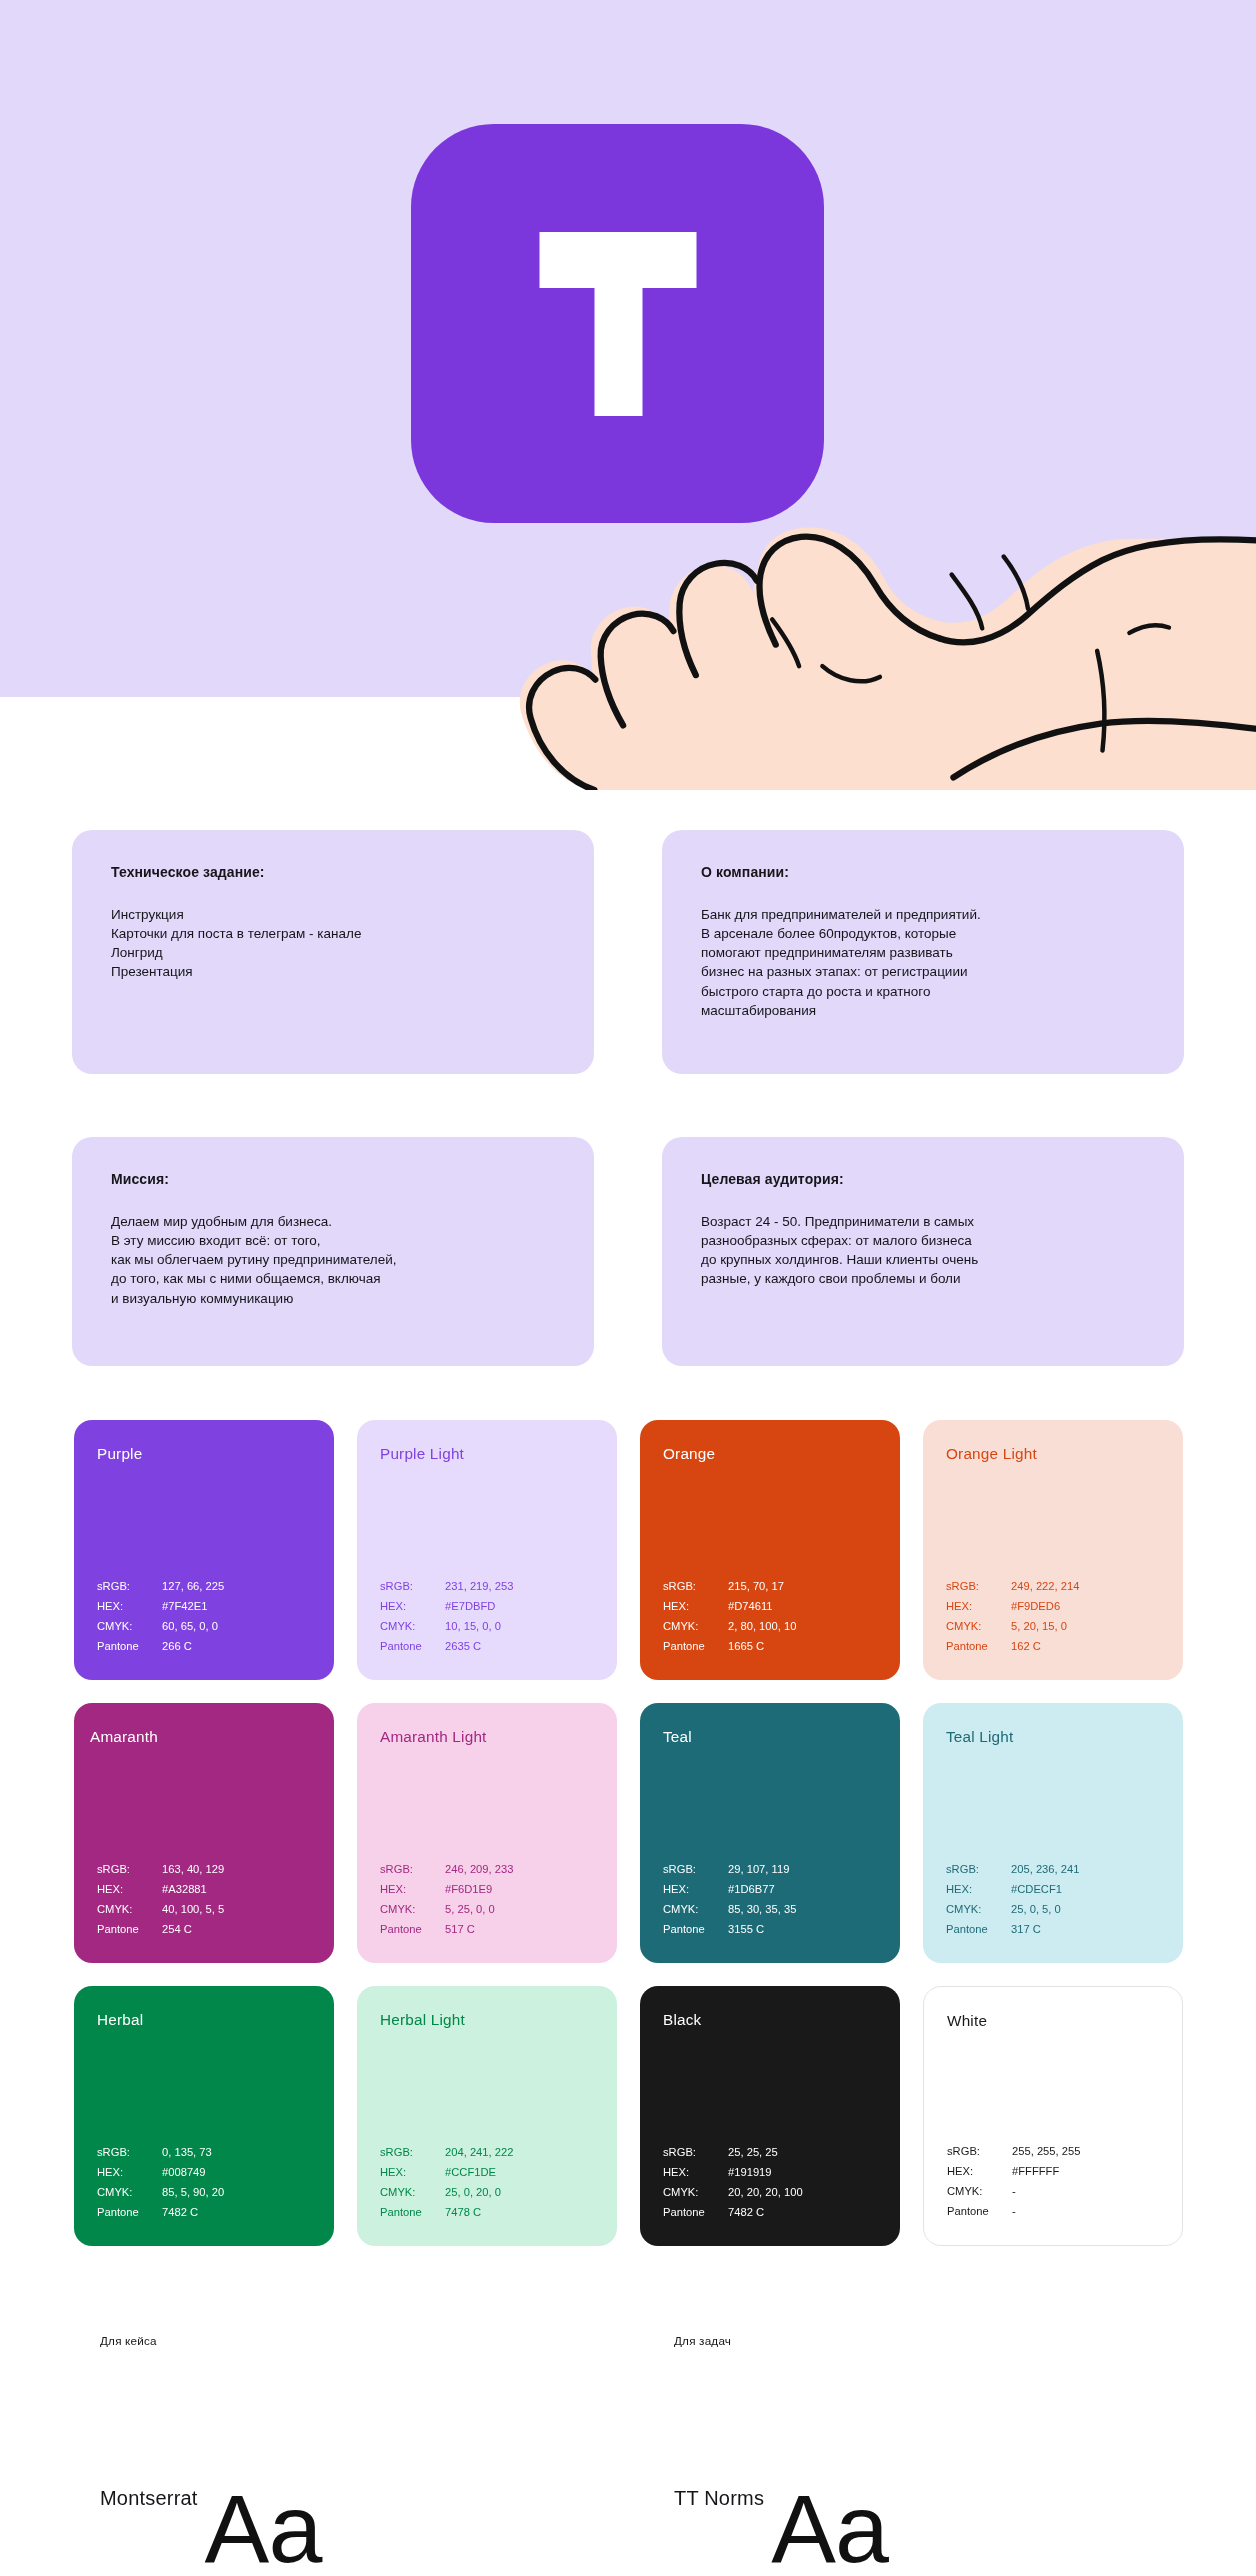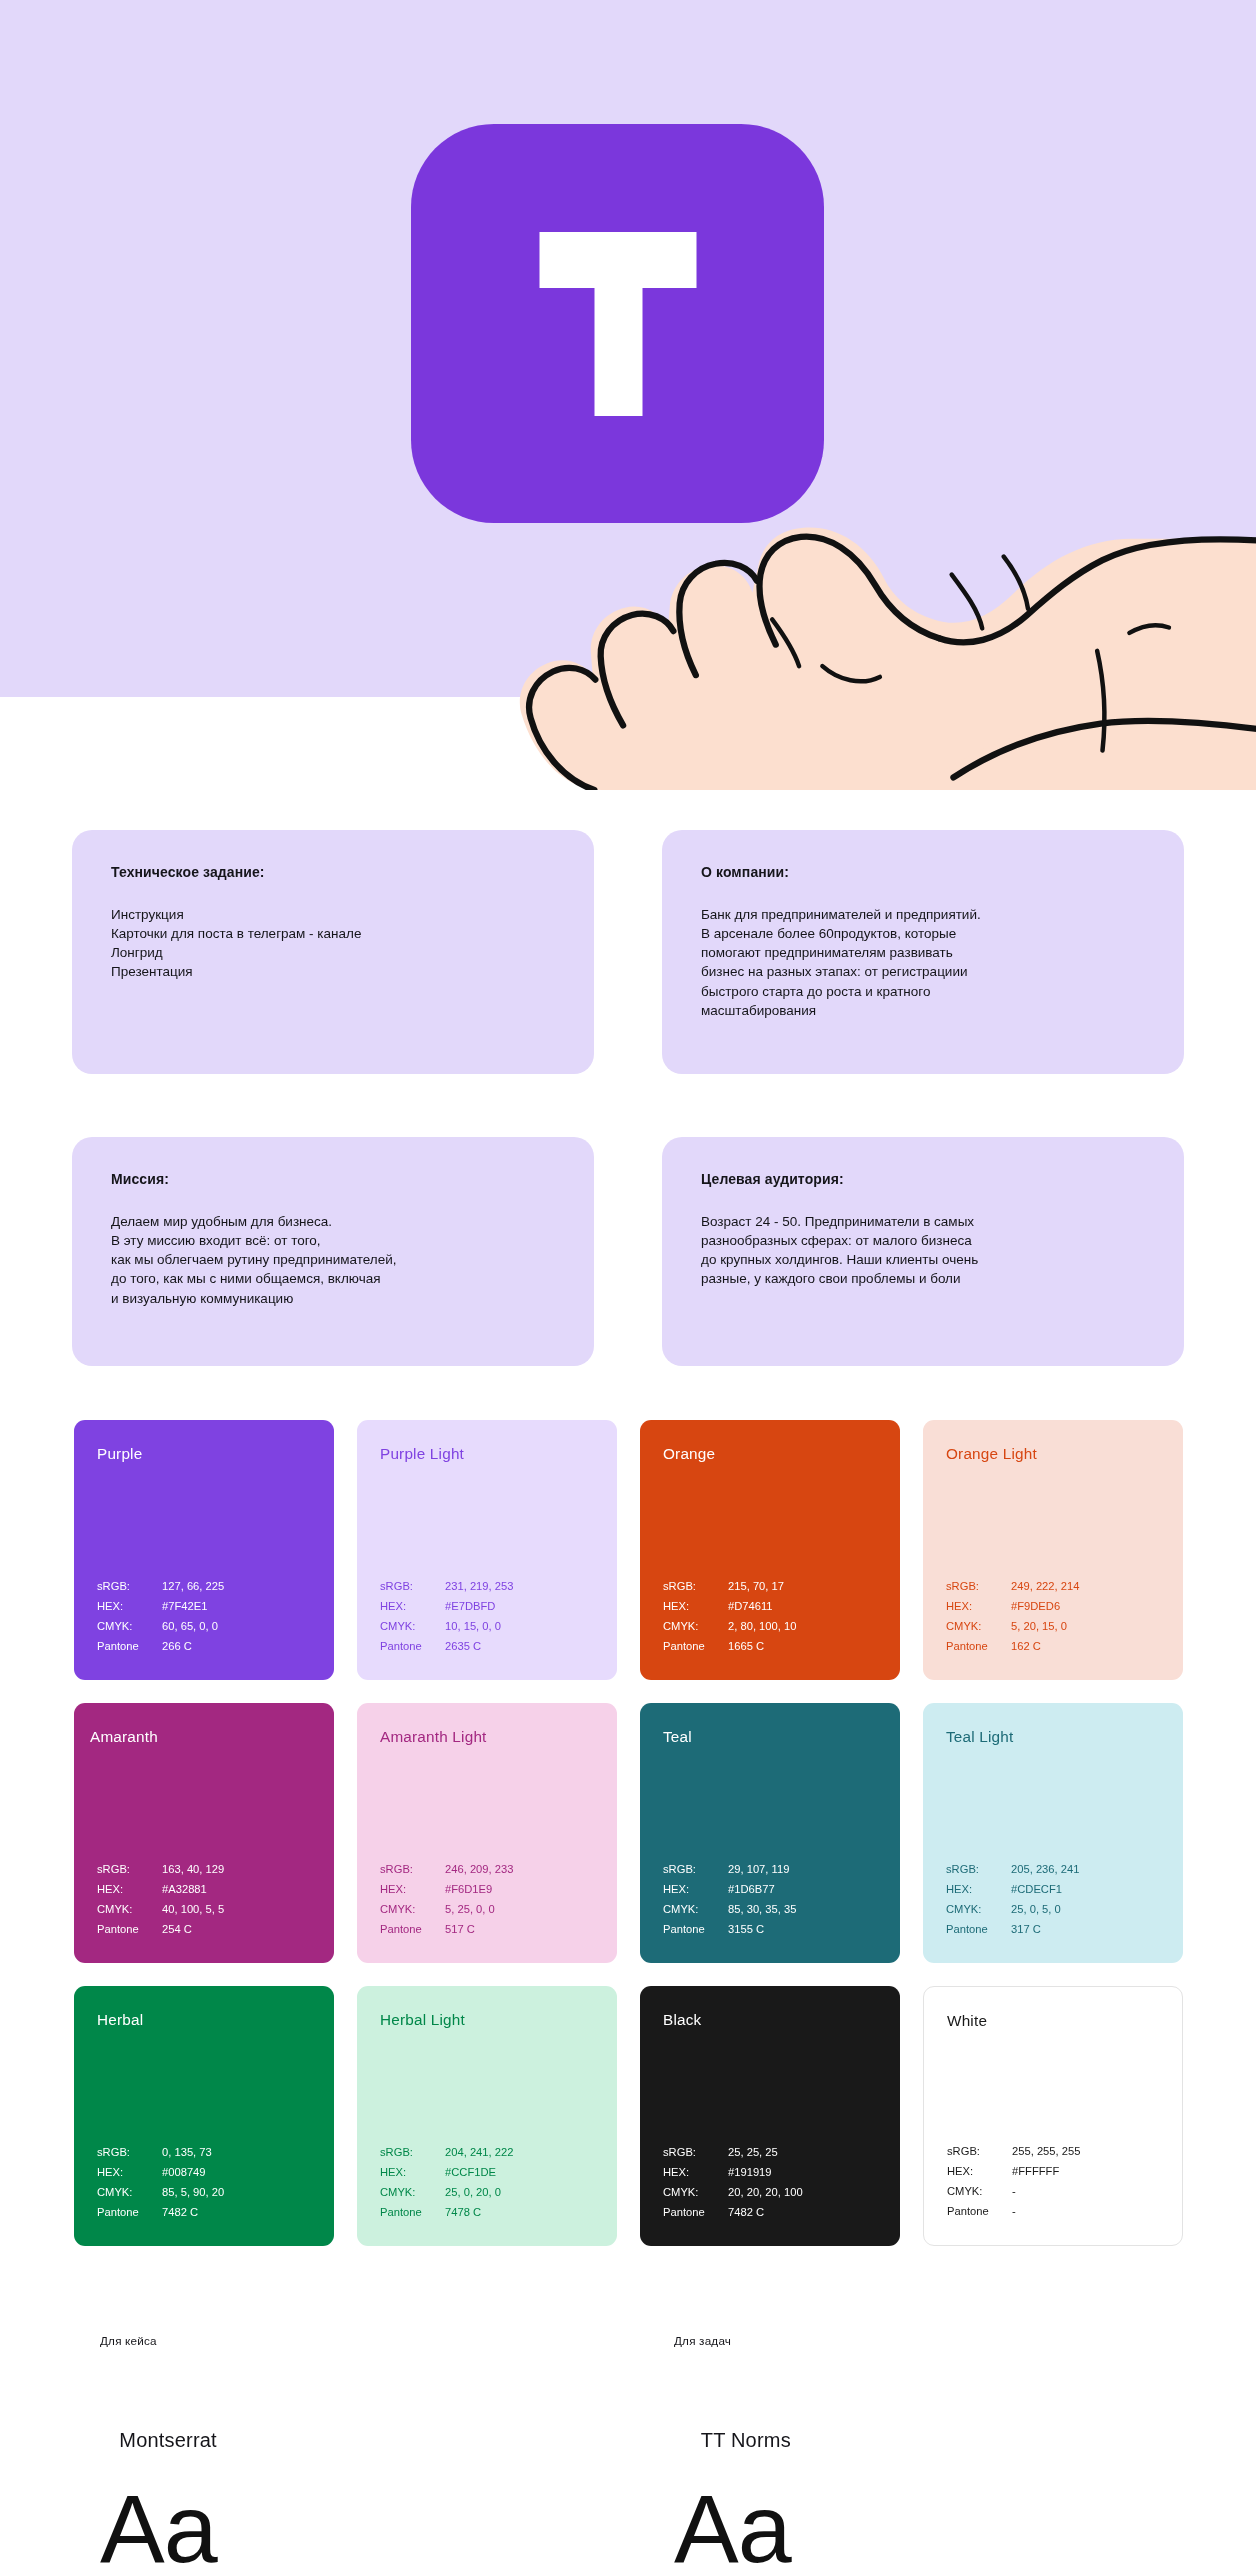--- a/index.html
+++ b/index.html
@@ -89,21 +89,21 @@
     left: 74px; top: 1420px;
     width: 1113px;
     display: grid;
     grid-template-columns: repeat(4, 260px);
     column-gap: 23px;
     row-gap: 23px;
   }
   .swatch {
     position: relative;
     height: 260px;
-    border-radius: 11px;
+    border-radius: 18px;
     padding: 25px 23px;
   }
   .swatch.bordered { border: 0.9px solid #e3e3e3; }
   .swatch-name {
     font-size: 15.3px;
     letter-spacing: 0.2px;
   }
   .swatch-specs {
     position: absolute;
     left: 23px;
@@ -126,23 +126,22 @@
   .typo-col { position: relative; height: 242px; }
   .typo-label {
     font-size: 11.7px;
     color: #15151a;
     letter-spacing: 0.2px;
   }
   .typo-row {
     position: absolute;
     left: 0; bottom: 5.4px;
     display: flex;
-    align-items: flex-end;
-    gap: 35px;
-    flex-direction: column;
+    align-items: flex-start;
+    gap: 7px;
   }
   .typo-font-name {
     font-size: 20px;
     color: #15151a;
     letter-spacing: 0.2px;
     white-space: nowrap;
   }
   .typo-aa {
     font-size: 97px;
     line-height: 0.86;

